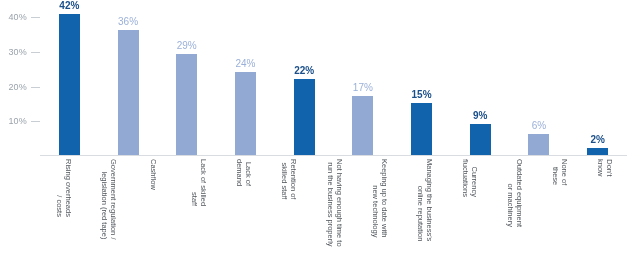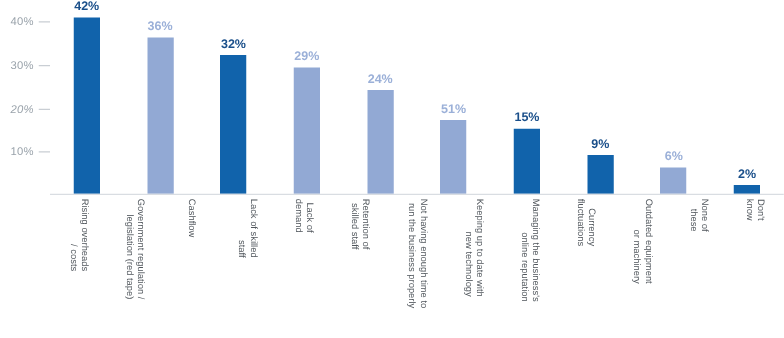--- a/index.html
+++ b/index.html
@@ -40,21 +40,21 @@
     align-items:center;justify-content:flex-end;
   }
   .bar-value{
     font-size:10px;font-weight:bold;
     line-height:11px;margin-bottom:3px;white-space:nowrap;
   }
   .bar-rect{width:21px;}
   .bar-slot.dark .bar-rect{background:#1163ab;}
   .bar-slot.dark .bar-value{color:#1a4f8a;font-weight:bold;}
   .bar-slot.light .bar-rect{background:#92a9d4;}
-  .bar-slot.light .bar-value{color:#9bb0d8;font-weight:bold;}
+  .bar-slot.light .bar-value{color:#9bb0d8;font-weight:normal;}
 
   
   .cats{
     position:absolute;left:40px;top:157px;right:0;height:113px;
     display:flex;
   }
   .cat-slot{
     flex:1 1 0;position:relative;height:113px;
   }
   .cat-text{
@@ -69,21 +69,21 @@
 </head>
 <body>
 
 <div id="chart-root">
 
   <div class="y-axis" id="y-axis">
       <div class="y-tick" style="top: 115.333px;">
         <span class="y-label">10%</span>
         <span class="y-dash"></span>
       </div>
-      <div class="y-tick" style="top: 80.6667px; font-style: italic;">
+      <div class="y-tick" style="top: 80.6667px;">
         <span class="y-label">20%</span>
         <span class="y-dash"></span>
       </div>
       <div class="y-tick" style="top: 46px; text-align: center;">
         <span class="y-label">30%</span>
         <span class="y-dash"></span>
       </div>
       <div class="y-tick" style="top: 11.3333px;">
         <span class="y-label">40%</span>
         <span class="y-dash"></span>
@@ -93,34 +93,34 @@
   <div class="plot">
     <div class="bars" id="bars">
         <div class="bar-slot dark">
           <div class="bar-value">42%</div>
           <div class="bar-rect" title="Rising overheads / costs: 42%" style="height: 145.6px;"></div>
         </div>
         <div class="bar-slot light">
           <div class="bar-value">36%</div>
           <div class="bar-rect" title="Government regulation / legislation (red tape): 36%" style="height: 124.8px;"></div>
         </div>
-        <div class="bar-slot dark">
-          <div class="bar-value">32%</div>
-          <div class="bar-rect" title="Cashflow: 32%" style="height: 110.933px;"></div>
-        </div>
         <div class="bar-slot light">
           <div class="bar-value">29%</div>
           <div class="bar-rect" title="Lack of skilled staff: 29%" style="height: 100.533px;"></div>
         </div>
         <div class="bar-slot light">
           <div class="bar-value">24%</div>
           <div class="bar-rect" title="Retention of skilled staff: 24%" style="height: 83.2px;"></div>
         </div>
+        <div class="bar-slot dark">
+          <div class="bar-value">22%</div>
+          <div class="bar-rect" title="Not having enough time to run the business properly: 22%" style="height: 76.2667px;"></div>
+        </div>
         <div class="bar-slot light">
-          <div class="bar-value">51%</div>
+          <div class="bar-value">17%</div>
           <div class="bar-rect" title="Keeping up to date with new technology: 17%" style="height: 58.9333px;"></div>
         </div>
         <div class="bar-slot dark">
           <div class="bar-value">15%</div>
           <div class="bar-rect" title="Managing the business's online reputation: 15%" style="height: 52px;"></div>
         </div>
         <div class="bar-slot dark">
           <div class="bar-value">9%</div>
           <div class="bar-rect" title="Outdated equipment or machinery: 9%" style="height: 31.2px;"></div>
         </div>

